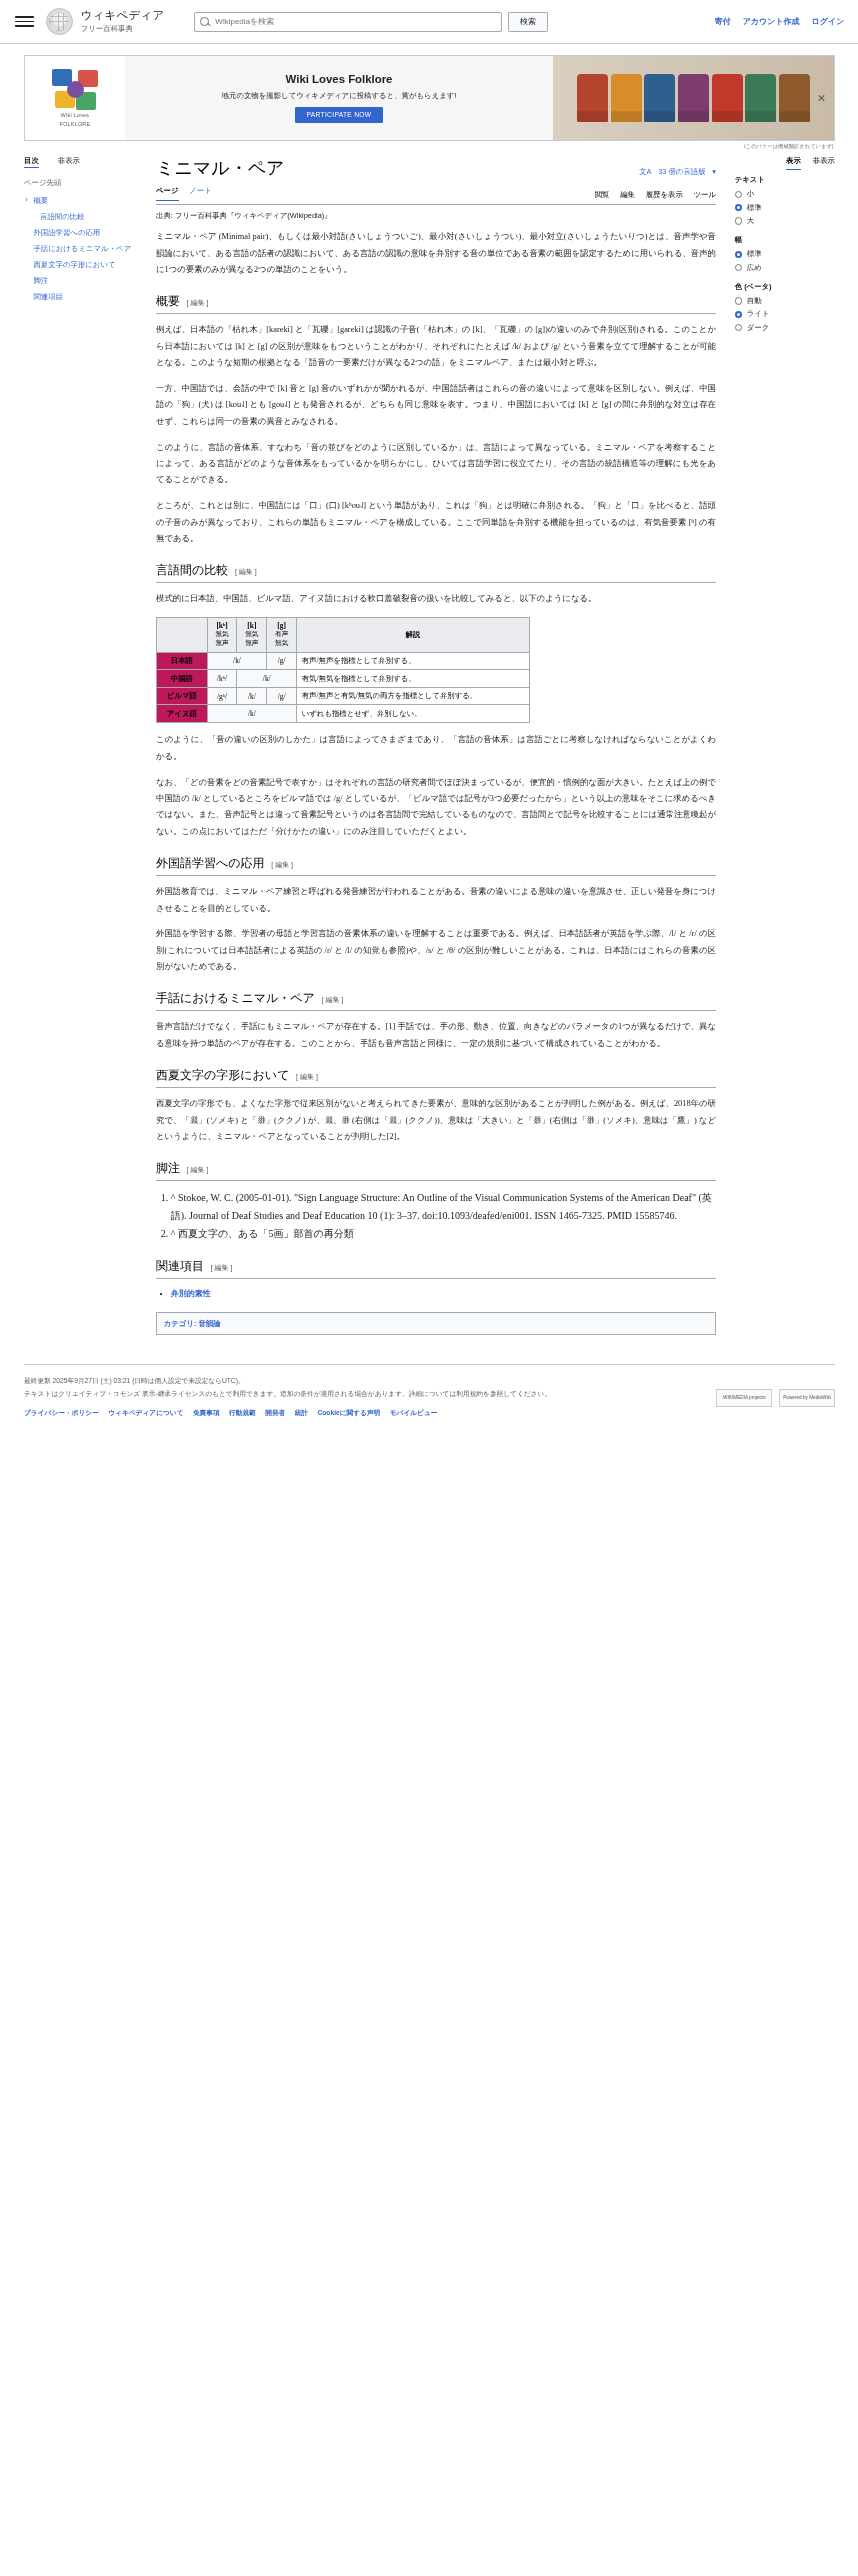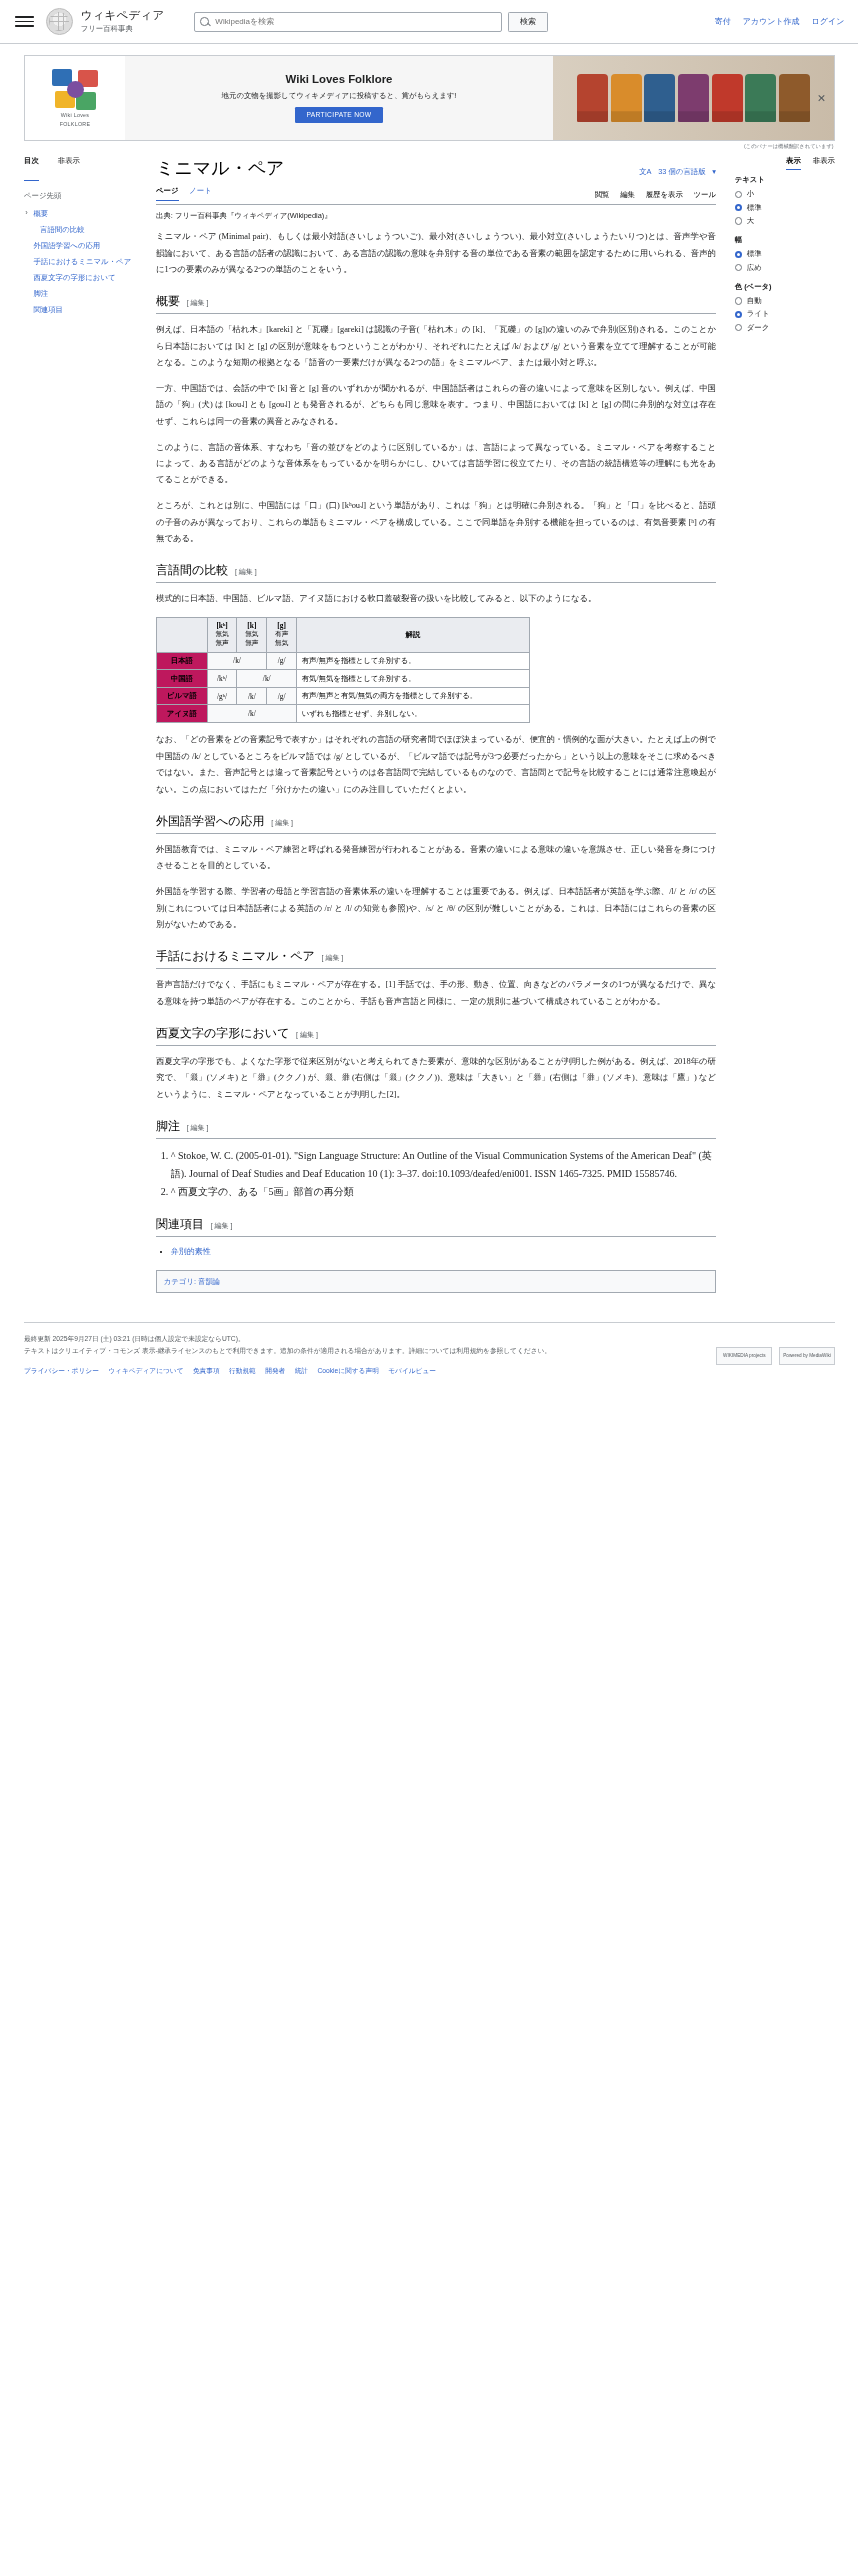--- a/index.html
+++ b/index.html
@@ -139,21 +139,21 @@
   }
 
   
   .layout { display: flex; padding: 6.7px 24px 0 24px; gap: 0; }
   .sidebar { width: 120px; flex: none; padding-right: 9.4px; }
   .content { flex: 1; min-width: 0; padding: 0 12px; }
   .rightrail { width: 107px; flex: none; padding-left: 6.7px; }
 
   
   .side-tabs { display: flex; gap: 19px; font-size: 7.4px; color: #202122; margin-bottom: 6.7px; }
-  .side-tabs .active { font-weight: bold; border-bottom: 1.3px solid #36c; padding-bottom: 14px; }
+  .side-tabs .active { font-weight: bold; border-bottom: 1.3px solid #36c; padding-bottom: 1px; }
   .side-head { font-size: 7.4px; color: #54595d; margin: 9.4px 0 5.3px; }
   .side-list { list-style: none; margin: 0; padding: 0; font-size: 7.4px; }
   .side-list li { padding: 2.7px 0 2.7px 9.4px; position: relative; color: #3366cc; line-height: 1.45; }
   .side-list li.sub { padding-left: 16px; }
   .side-list li.caret:before {
     content: "›"; position: absolute; left: 1.3px; top: 2px; color: #54595d; font-size: 7.4px;
   }
 
   
   .rr-tabs { display: flex; gap: 12px; font-size: 7.4px; margin-bottom: 5.3px; justify-content: flex-end; }
@@ -184,21 +184,21 @@
   .tabs-left { display: flex; gap: 10.7px; }
   .tabs-right { margin-left: auto; display: flex; gap: 10.7px; align-items: center; margin-top: 8px; }
   .tabs-row .active { border-bottom: 1.3px solid #36c; padding-bottom: 4px; margin-bottom: -4.7px; font-weight: bold; }
   .tabs-row .lnk { color: #3366cc; }
   .src-note { font-size: 7.4px; color: #202122; margin: 0 0 8px 0; }
   p.body {
     font-family: "Liberation Serif", "DejaVu Serif", serif;
     font-size: 8.4px; line-height: 1.95; color: #202122; margin: 0 0 9.4px 0;
     text-align: justify;
   }
-  a { color: #3366cc; text-decoration: none; }
+  a { color: #3366cc; text-decoration: none; font-weight: bold; }
   h2.sec {
     font-family: "Liberation Serif", "DejaVu Serif", serif;
     font-size: 12px; font-weight: normal; color: #000;
     border-bottom: 0.7px solid #a2a9b1; padding-bottom: 3.3px;
     margin: 14.7px 0 8px 0; display: flex; align-items: baseline;
   }
   h2.sec .edit { font-size: 7px; margin-left: 6.7px; font-family: "Liberation Sans", sans-serif; }
   .edit-br { color: #54595d; }
   table.cmp {
     border-collapse: collapse; margin: 6.7px 0 9.4px 0; width: 374px;
@@ -405,20 +405,21 @@
             <td class="desc">有声/無声と有気/無気の両方を指標として弁別する。</td>
           </tr>
           <tr>
             <td class="lang">アイヌ語</td>
             <td colspan="3">/k/</td>
             <td class="desc">いずれも指標とせず、弁別しない。</td>
           </tr>
         </tbody>
       </table>
 
+      <p class="body">このように、「音の違いの区別のしかた」は言語によってさまざまであり、「言語の音体系」は言語ごとに考察しなければならないことがよくわかる。</p>
       <p class="body">なお、「どの音素をどの音素記号で表すか」はそれぞれの言語の研究者間でほぼ決まっているが、便宜的・慣例的な面が大きい。たとえば上の例で中国語の /k/ としているところをビルマ語では /g/ としているが、「ビルマ語では記号が3つ必要だったから」という以上の意味をそこに求めるべきではない。また、音声記号とは違って音素記号というのは各言語間で完結しているものなので、言語間とで記号を比較することには通常注意喚起がない。この点においてはただ「分けかたの違い」にのみ注目していただくとよい。</p>
 
       <h2 class="sec">
         <span>外国語学習への応用</span>
         <span class="edit edit-br">[ 編集 ]</span>
       </h2>
       <p class="body">外国語教育では、ミニマル・ペア練習と呼ばれる発音練習が行われることがある。音素の違いによる意味の違いを意識させ、正しい発音を身につけさせることを目的としている。</p>
       <p class="body">外国語を学習する際、学習者の母語と学習言語の音素体系の違いを理解することは重要である。例えば、日本語話者が英語を学ぶ際、/l/ と /r/ の区別(これについては日本語話者による英語の /r/ と /l/ の知覚も参照)や、/s/ と /θ/ の区別が難しいことがある。これは、日本語にはこれらの音素の区別がないためである。</p>
 
       <h2 class="sec">

